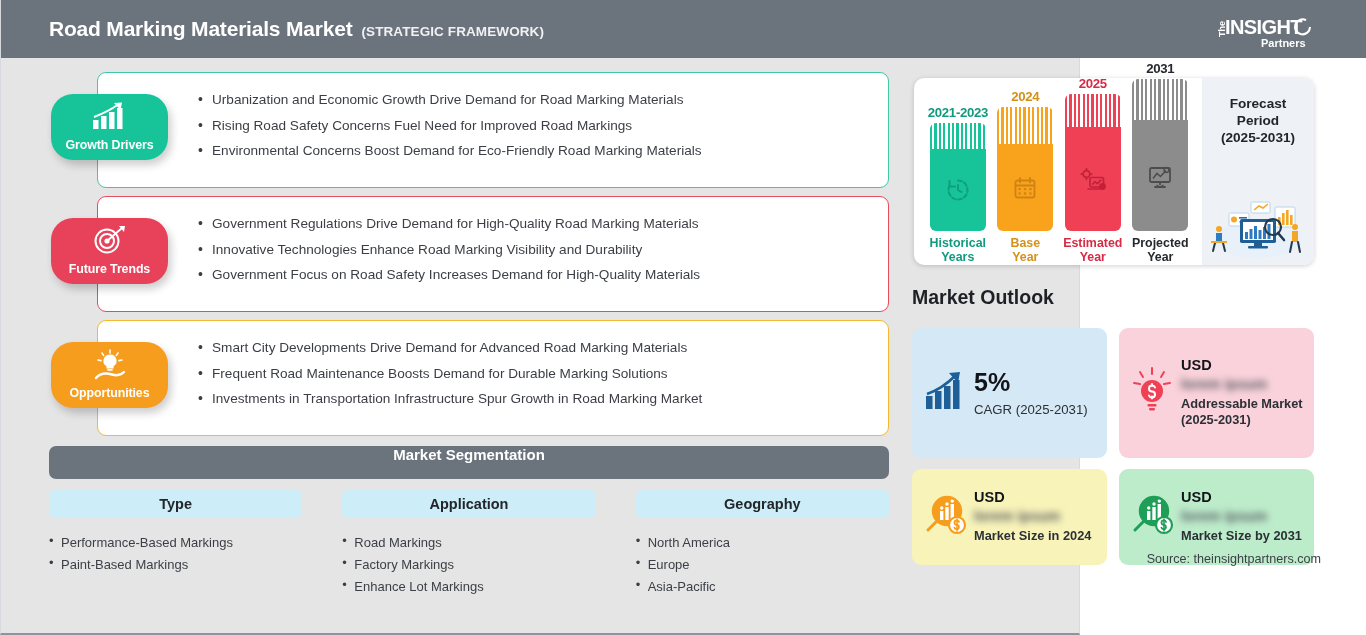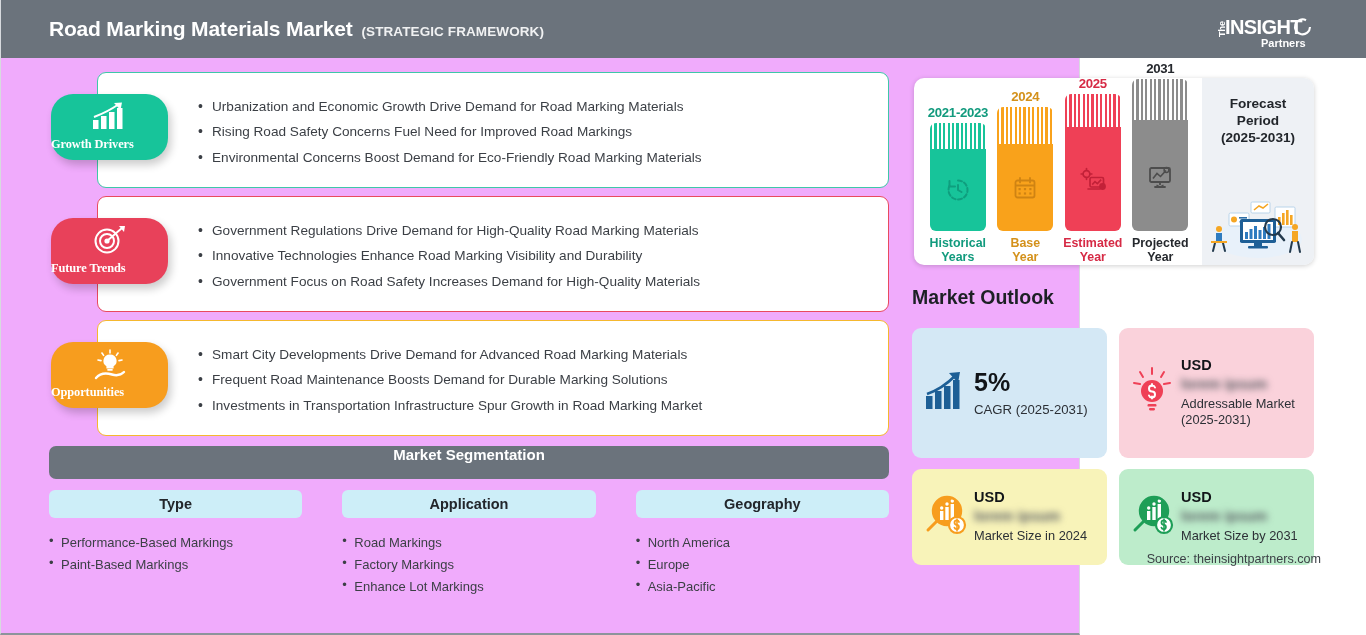--- a/index.html
+++ b/index.html
@@ -6,21 +6,21 @@
   * { box-sizing: border-box; margin: 0; padding: 0; }
   html, body {
     width: 1366px; height: 635px;
     font-family: "Liberation Sans", sans-serif;
     background: #ffffff;
     overflow: hidden;
   }
   .page {
     position: relative;
     width: 1080px; height: 635px;
-    background: #f0abfc;
+    background: #e5e5e5;
     border-bottom: 2px solid #8d949b;
     border-left: 1px solid #d7dade;
     border-right: 1px solid #d7dade;
   }
 
   
   .header {
     position: absolute; left: 0; top: 0;
     width: 1366px; height: 58px;
     background: #6b737c;
@@ -51,42 +51,41 @@
     left: 96px; width: 792px;
     border-radius: 9px;
     background: #ffffff;
   }
   .panel.growth   { top: 14px;  height: 116px; border: 1.4px solid #3fc7a8; }
   .panel.trends   { top: 138px; height: 116px; border: 1.4px solid #e84a5f; }
   .panel.opps     { top: 262px; height: 116px; border: 1.4px solid #f5b82e; }
 
   .bullets {
     padding: 14px 18px 10px 100px;
-    display: flex; flex-direction: column; justify-content: center;
+    display: flex; flex-direction: column; 
     height: 100%;
   }
   .bullet {
     font-size: 13.6px; color: #3b3f45; line-height: 1.0;
     padding: 6px 0 6px 0; position: relative; padding-left: 14px;
     white-space: nowrap;
   }
   .bullet::before {
     content: "\2022"; position: absolute; left: 0; top: 5px;
     font-size: 14px; color: #3b3f45;
   }
 
   
   .badge {
     position: absolute; left: 50px; width: 117px; height: 66px;
     border-radius: 22px;
     display: flex; flex-direction: column;
-    justify-content: flex-end;
+    align-items: center; justify-content: flex-end;
     box-shadow: 3px 5px 9px rgba(0,0,0,0.20);
     z-index: 5;
-    font-family: Liberation Serif, serif;
   }
   .badge.growth { top: 36px;  background: #17c49a; }
   .badge.trends { top: 160px; background: #e8415a; }
   .badge.opps   { top: 284px; background: #f79d1e; }
   .badge-icon { position: absolute; top: 7px; left: 50%; transform: translateX(-50%); }
   .badge-label {
     font-size: 12.4px; font-weight: bold; color: #ffffff;
     margin-bottom: 8px; letter-spacing: -0.1px;
   }
 
@@ -182,21 +181,21 @@
 
   .cagr-value { font-size: 25px; font-weight: bold; color: #111418; line-height: 1; }
   .cagr-label { font-size: 13.2px; color: #2c3036; margin-top: 7px; white-space: nowrap; }
 
   .usd-label { font-size: 14.5px; font-weight: bold; color: #111418; line-height: 1; }
   .blur-value {
     font-size: 14.5px; font-weight: bold; color: #55595f;
     filter: blur(3.6px); margin: 5px 0 3px 0; line-height: 1.1;
     user-select: none;
   }
-  .card-desc { font-size: 12.8px; color: #2c3036; line-height: 1.26; }
+  .card-desc { font-size: 12.8px; color: #2c3036; line-height: 1.26; font-weight: bold; }
 
   .source {
     position: absolute; right: 46px; top: 494px;
     font-size: 12.6px; color: #3b3f45;
   }
 </style>
 </head>
 <body>
 
 <div class="page">

